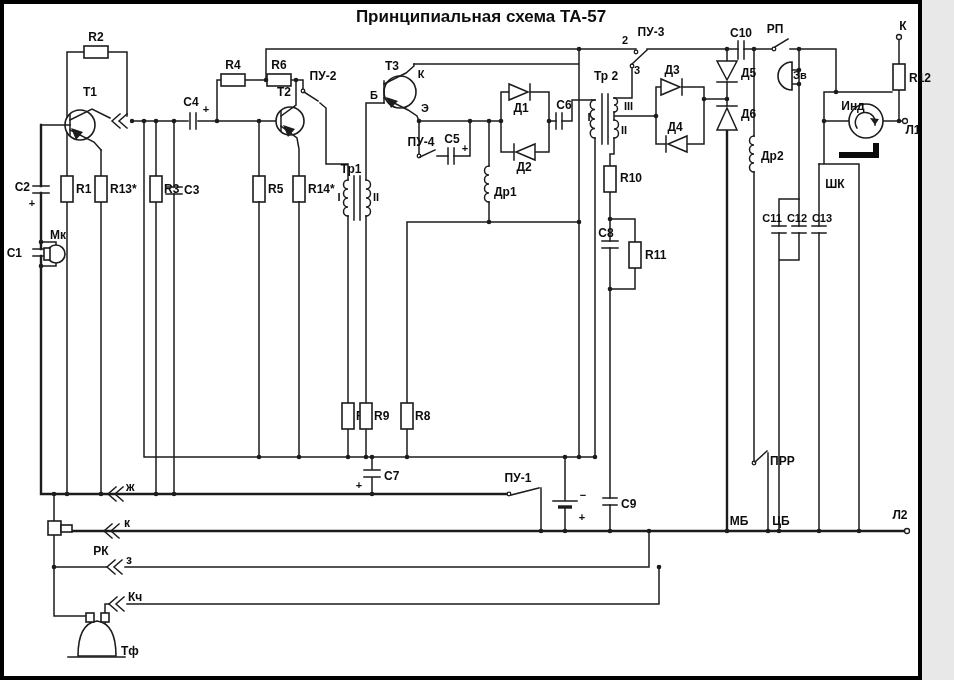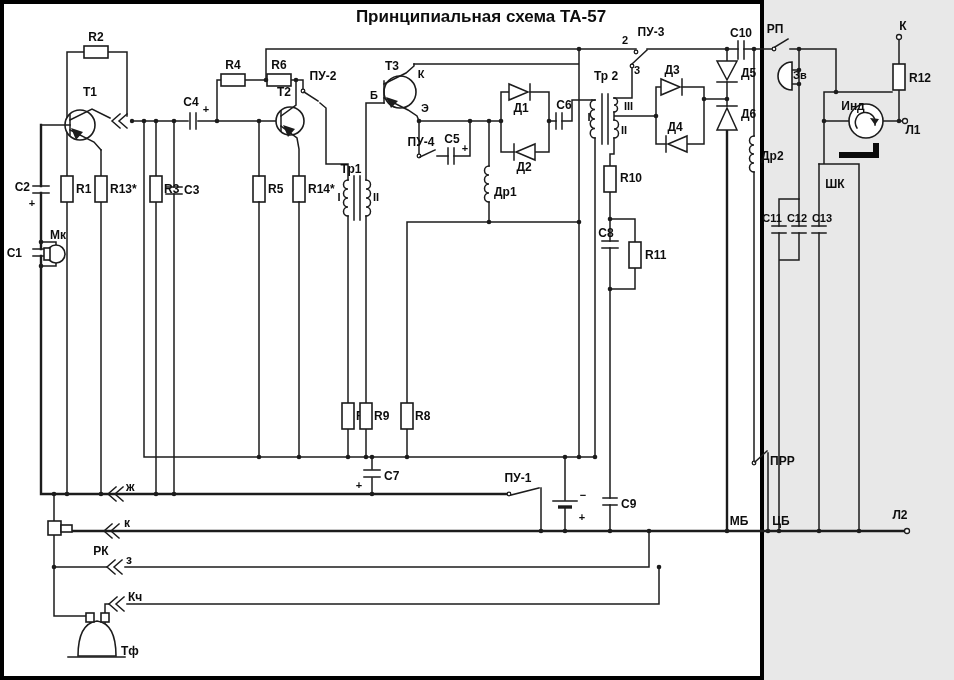--- a/index.html
+++ b/index.html
@@ -1,16 +1,16 @@
 <!DOCTYPE html>
 <html><head>
 <meta charset="utf-8">
 <style>
   html,body{margin:0;padding:0;background:#e8e8e8;}
-  .frame{width:764px;height:680px;box-sizing:border-box;border:4px solid #000;background:#fff;position:relative;}
+  .frame{width:922px;height:680px;box-sizing:border-box;border:4px solid #000;background:#fff;position:relative;}
   svg{display:block;}
   .w{stroke:#1c1c1c;stroke-width:1.5;fill:none;stroke-linecap:square;}
   .wt{stroke:#1c1c1c;stroke-width:2.4;fill:none;stroke-linecap:square;}
   .cmp{stroke:#1c1c1c;stroke-width:1.6;fill:#fff;}
   .tri{stroke:#1c1c1c;stroke-width:1.5;fill:#fff;}
   .dot{fill:#1c1c1c;stroke:none;}
   .pin{fill:#fff;stroke:#1c1c1c;stroke-width:1.3;}
   .lever{stroke:#0a0a0a;stroke-width:6;fill:none;}
   .lbl{font:bold 12px "Liberation Sans", sans-serif;fill:#0d0d0d;}
   .sm{font:bold 11px "Liberation Sans", sans-serif;fill:#0d0d0d;}

